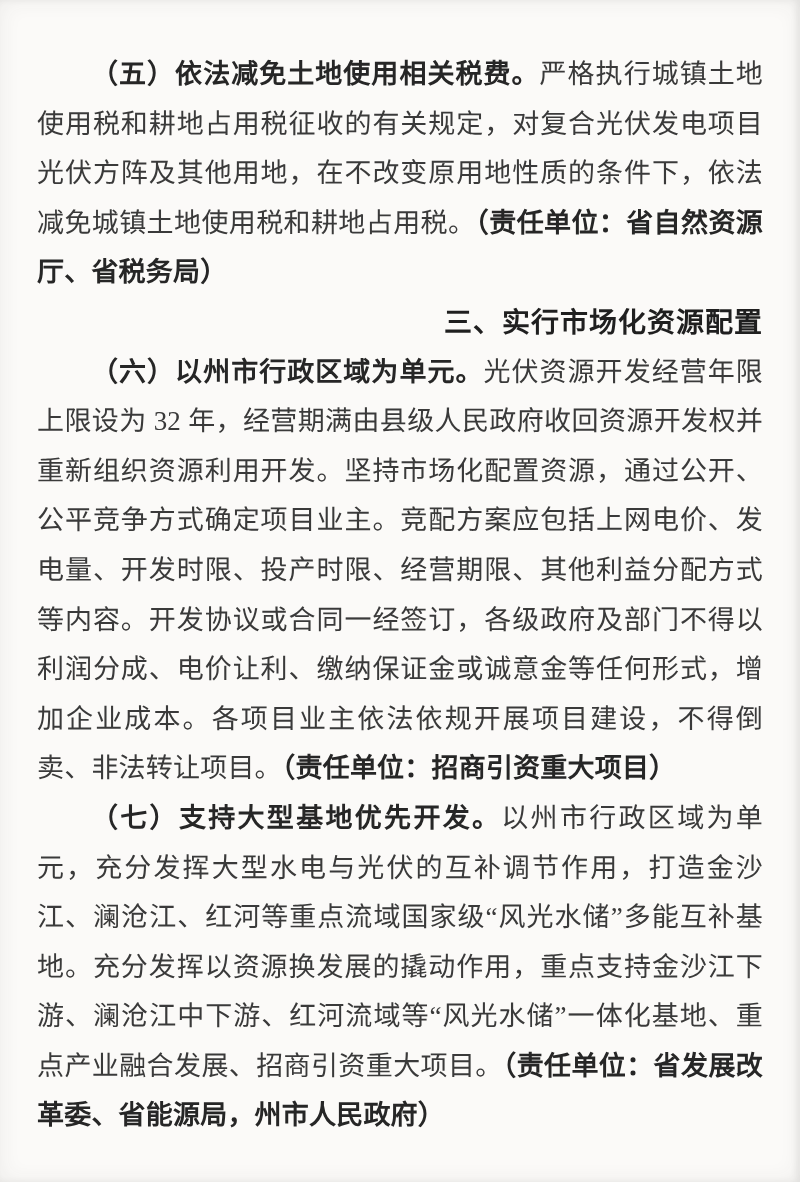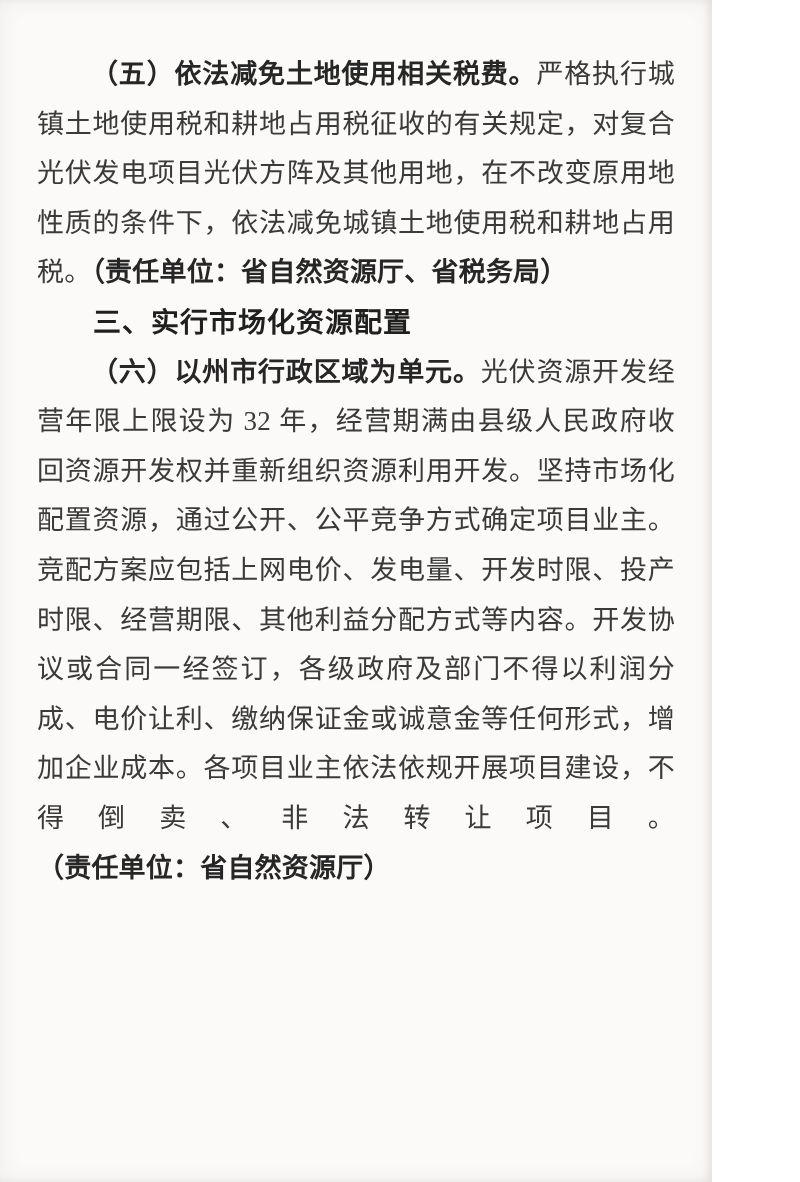--- a/index.html
+++ b/index.html
@@ -2,21 +2,21 @@
 <html lang="zh-CN"><head>
 <meta charset="utf-8">
 <style>
   html, body {
     margin: 0;
     padding: 0;
     background: #ffffff;
   }
   .page {
     position: relative;
-    width: 712px;
+    width: 800px;
     height: 1182px;
     box-sizing: border-box;
     padding: 50px 37px 0 37px;
     background: #fbfaf8;
     box-shadow: inset 0 0 22px rgba(60,60,60,0.07), inset -4px 0 6px rgba(60,60,60,0.08);
     overflow: hidden;
     font-family: "Liberation Serif", "DejaVu Serif", serif;
     color: #3a3a3a;
   }
   .para {
@@ -35,27 +35,29 @@
   }
   .heading {
     margin: 0;
     font-family: "Liberation Sans", "DejaVu Sans", sans-serif;
     font-weight: 700;
     font-size: 28px;
     line-height: 49.6px;
     text-indent: 2em;
     letter-spacing: 1px;
     color: #1f1f1f;
+    text-align: right;
   }
 </style>
 </head>
 <body>
 
 <div class="page">
 
   <p class="para"><b>（五）依法减免土地使用相关税费。</b><span>严格执行城镇土地使用税和耕地占用税征收的有关规定，对复合光伏发电项目光伏方阵及其他用地，在不改变原用地性质的条件下，依法减免城镇土地使用税和耕地占用税。</span><b>（责任单位：省自然资源厅、省税务局）</b></p>
 
   <h2 class="heading">三、实行市场化资源配置</h2>
 
-  <p class="para"><b>（六）以州市行政区域为单元。</b><span>光伏资源开发经营年限上限设为 32 年，经营期满由县级人民政府收回资源开发权并重新组织资源利用开发。坚持市场化配置资源，通过公开、公平竞争方式确定项目业主。竞配方案应包括上网电价、发电量、开发时限、投产时限、经营期限、其他利益分配方式等内容。开发协议或合同一经签订，各级政府及部门不得以利润分成、电价让利、缴纳保证金或诚意金等任何形式，增加企业成本。各项目业主依法依规开展项目建设，不得倒卖、非法转让项目。</span><b>（责任单位：省自然资源厅）</b></p>
+  <p class="para"><b>（六）以州市行政区域为单元。</b><span>光伏资源开发经营年限上限设为 32 年，经营期满由县级人民政府收回资源开发权并重新组织资源利用开发。坚持市场化配置资源，通过公开、公平竞争方式确定项目业主。竞配方案应包括上网电价、发电量、开发时限、投产时限、经营期限、其他利益分配方式等内容。开发协议或合同一经签订，各级政府及部门不得以利润分成、电价让利、缴纳保证金或诚意金等任何形式，增加企业成本。各项目业主依法依规开展项目建设，不得倒卖、非法转让项目。</span><b>（责任单位：招商引资重大项目）</b></p>
 
+  <p class="para"><b>（七）支持大型基地优先开发。</b><span>以州市行政区域为单元，充分发挥大型水电与光伏的互补调节作用，打造金沙江、澜沧江、红河等重点流域国家级“风光水储”多能互补基地。充分发挥以资源换发展的撬动作用，重点支持金沙江下游、澜沧江中下游、红河流域等“风光水储”一体化基地、重点产业融合发展、招商引资重大项目。</span><b>（责任单位：省发展改革委、省能源局，州市人民政府）</b></p>
 
 </div>
 
 </body></html>

